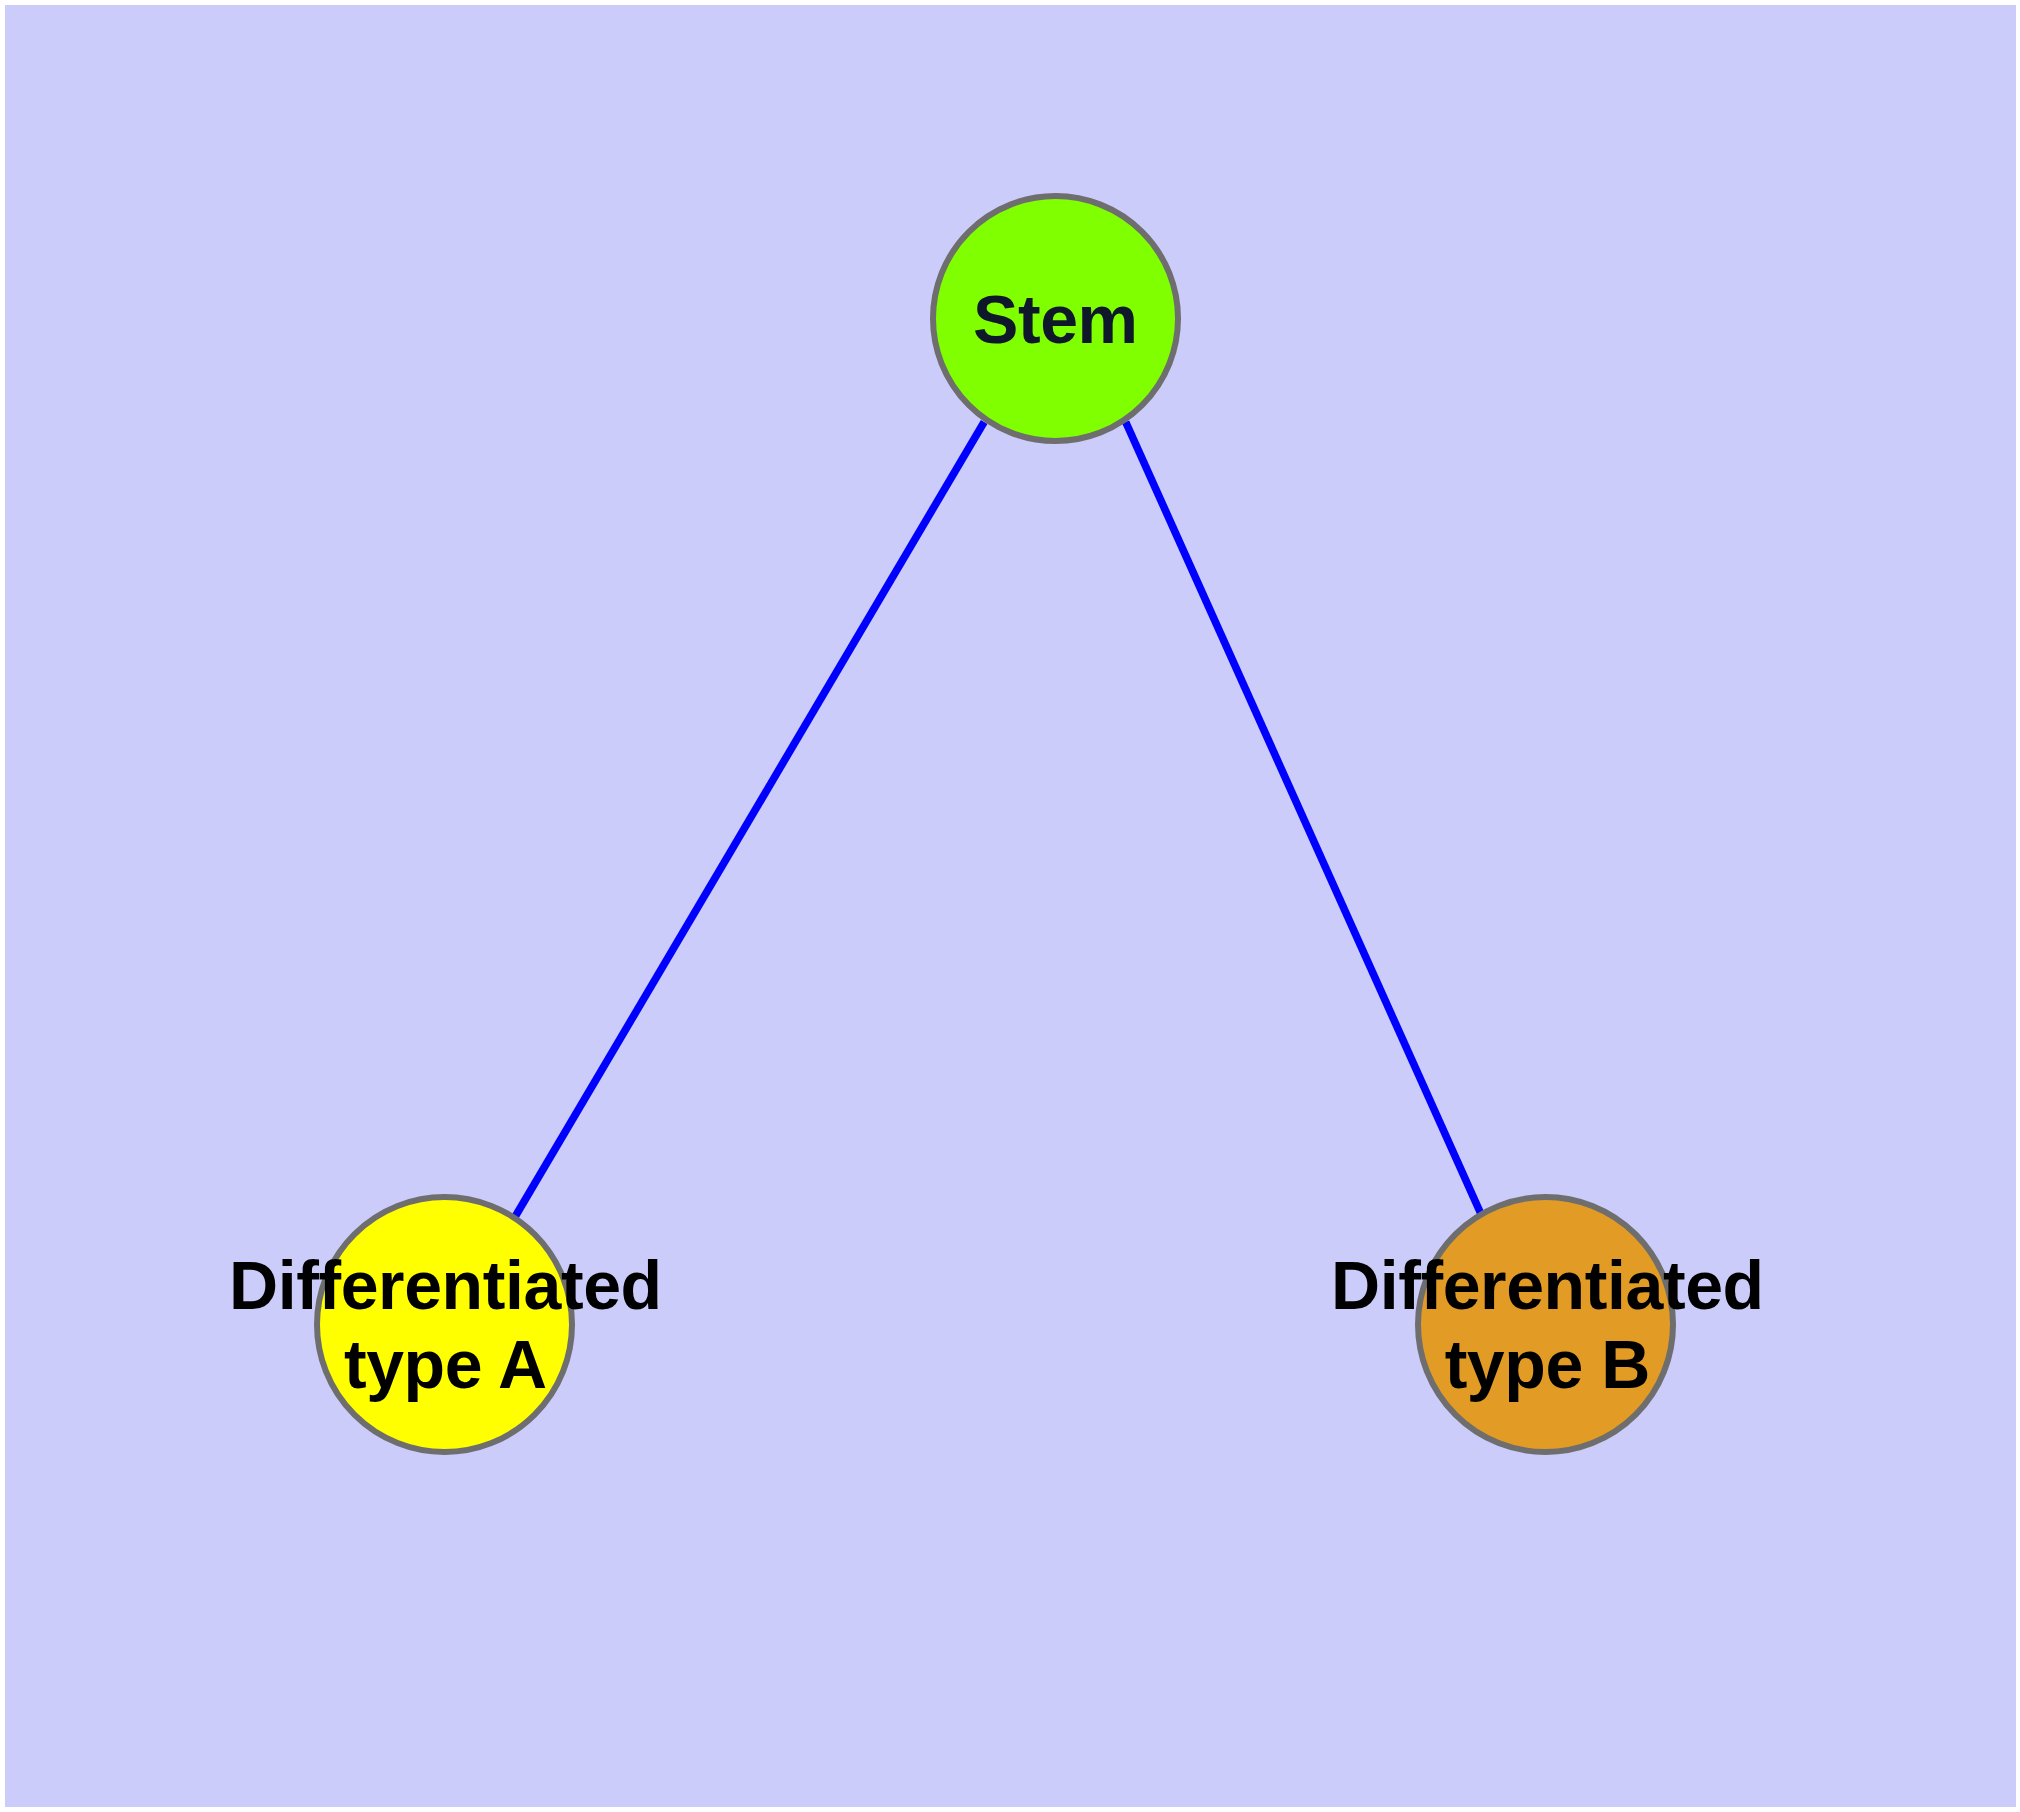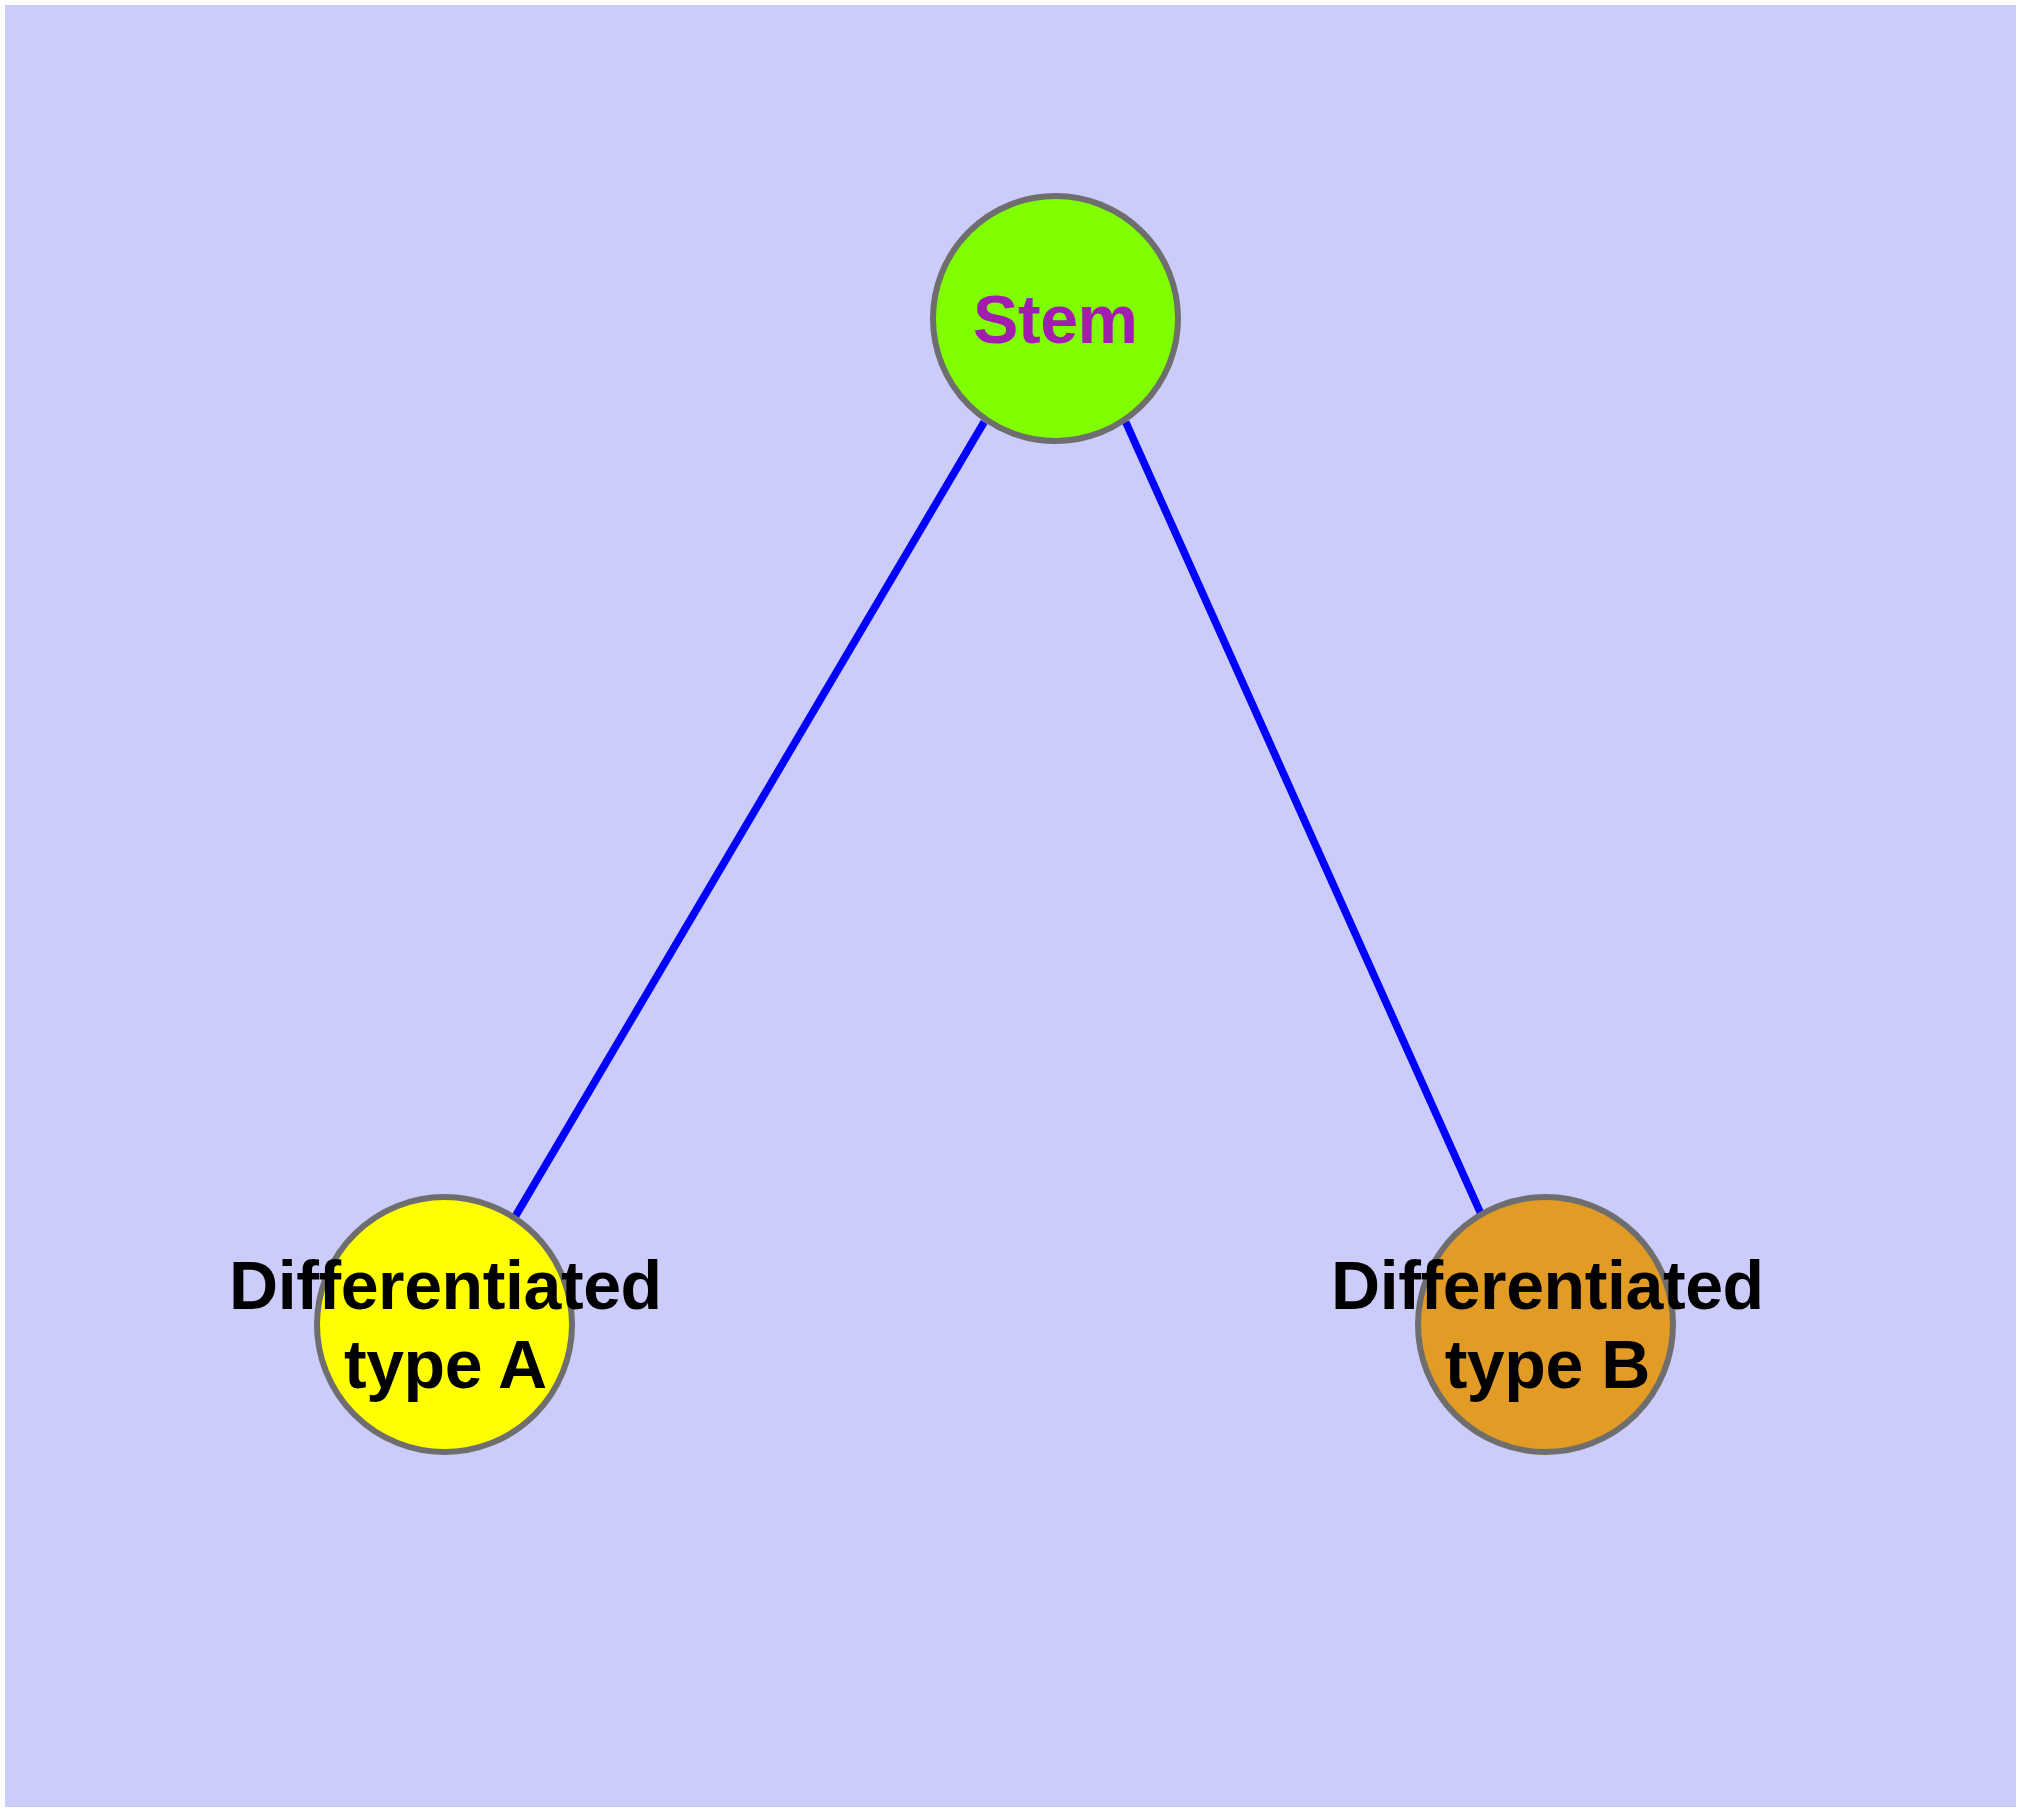--- a/index.html
+++ b/index.html
@@ -53,21 +53,21 @@
 
 <div id="graph-canvas">
 
   <svg id="edge-layer" viewBox="0 0 2384 2138" preserveAspectRatio="none">
       <line x1="1155" y1="492" x2="601" y2="1431" stroke="#0000ff" stroke-width="9" stroke-linecap="butt"></line>
       <line x1="1322" y1="492" x2="1744" y2="1433" stroke="#0000ff" stroke-width="9" stroke-linecap="butt"></line>
     </svg>
 
   <div id="node-layer">
       <div class="node" style="left: 925px; top: 188px; width: 251px; height: 251px; background: rgb(127, 255, 0); border-color: rgb(110, 110, 110); border-width: 6px;"></div>
-      <div class="node-label" style="font-size: 68px; color: #a21caf; left: 968px; top: 275px; visibility: visible;">Stem</div>
+      <div class="node-label" style="font-size: 68px; color: #0f172a; left: 968px; top: 275px; visibility: visible;">Stem</div>
       <div class="node" style="left: 309px; top: 1189px; width: 261px; height: 261px; background: rgb(255, 255, 0); border-color: rgb(110, 110, 110); border-width: 6px;"></div>
       <div class="node-label" style="font-size: 68px; color: rgb(0, 0, 0); left: 224px; top: 1241px; visibility: visible;">Differentiated
 type A</div>
       <div class="node" style="left: 1410px; top: 1189px; width: 261px; height: 261px; background: rgb(226, 155, 36); border-color: rgb(110, 110, 110); border-width: 6px;"></div>
       <div class="node-label" style="font-size: 68px; color: rgb(0, 0, 0); left: 1326px; top: 1241px; visibility: visible;">Differentiated
 type B</div>
     </div>
 
 </div>
 

